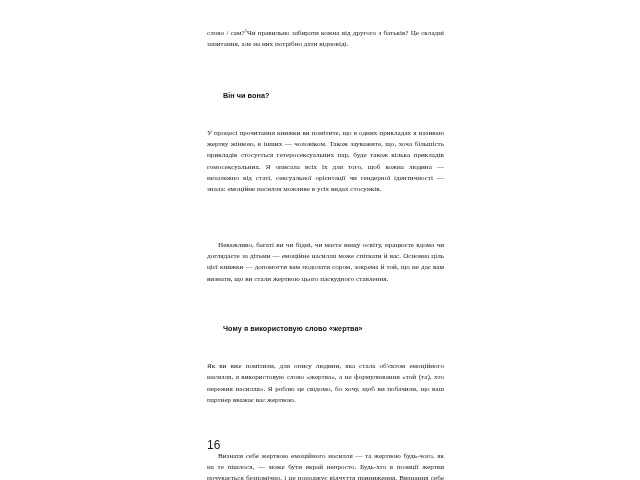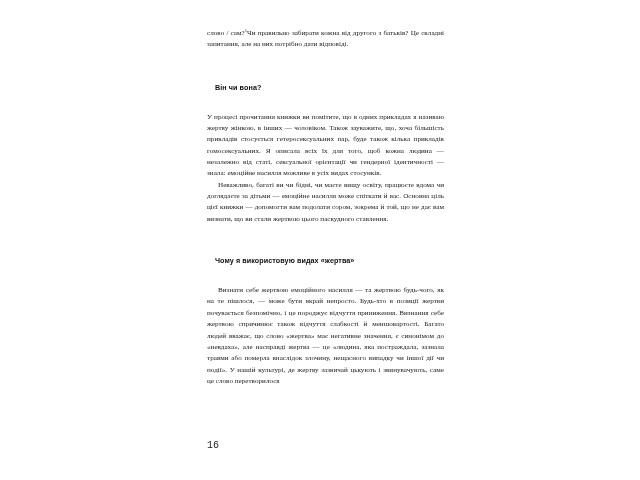--- a/index.html
+++ b/index.html
@@ -36,51 +36,52 @@
     font-size: 7.15px;
     line-height: 11.35px;
     text-align: justify;
     text-justify: inter-word;
     color: #1b1b1b;
     hyphens: manual;
   }
 
   p.body-par.indent {
     text-indent: 11px;
+    margin-top: 44px;
   }
 
   .sup-note {
     font-size: 4.6px;
     vertical-align: super;
     line-height: 0;
   }
 
   h2.section-heading {
-    margin: 8px;
+    margin: 16px;
     font-family: "Liberation Sans", sans-serif;
     font-size: 7.2px;
     font-weight: bold;
     line-height: 11px;
     color: #101010;
     text-align: left;
     letter-spacing: 0.01em;
   }
 
   
   .gap-after-lead   { height: 23px; }
   .gap-after-head1  { height: 11px; }
   .gap-before-head2 { height: 22px; }
   .gap-after-head2  { height: 11px; }
 
   .page-number {
     position: absolute;
     left: 207px;
     top: 441px;
-    font-family: Liberation Mono, monospace;
-    font-size: 10px;
+    font-family: Liberation Sans, sans-serif;
+    font-size: 12px;
     line-height: 9px;
     color: #1b1b1b;
   }
 </style>
 </head>
 <body>
 
 <div class="page">
 
   <div class="text-block">
@@ -92,24 +93,25 @@
     <h2 class="section-heading">Він чи вона?</h2>
 
     <div class="gap-after-head1"></div>
 
     <p class="body-par">У процесі прочитання книжки ви помітите, що в одних прикладах я називаю жертву жінкою, в інших — чоловіком. Також зауважите, що, хоча більшість прикладів стосується гетеросексуальних пар, буде також кілька прикладів гомосексуальних. Я описала всіх їх для того, щоб кожна людина — незалежно від статі, сексуальної орієнтації чи гендерної ідентичності — знала: емоційне насилля можливе в усіх видах стосунків.</p>
 
     <p class="body-par indent">Неважливо, багаті ви чи бідні, чи маєте вищу освіту, працюєте вдома чи доглядаєте за дітьми — емоційне насилля може спіткати й вас. Основна ціль цієї книжки — допомогти вам подолати сором, зокрема й той, що не дає вам визнати, що ви стали жертвою цього паскудного ставлення.</p>
 
     <div class="gap-before-head2"></div>
 
-    <h2 class="section-heading">Чому я використовую видах «жертва»</h2>
+    <h2 class="section-heading">Чому я використовую слово «жертва»</h2>
 
     <div class="gap-after-head2"></div>
 
+    <p class="body-par">Як ви вже помітили, для опису людини, яка стала об'єктом емоційного насилля, я використовую слово «жертва», а не формулювання «той (та), хто пережив насилля». Я роблю це свідомо, бо хочу, щоб ви побачили, що ваш партнер вважає вас жертвою.</p>
 
     <p class="body-par indent">Визнати себе жертвою емоційного насилля — та жертвою будь-чого, як на те пішлося, — може бути вкрай непросто. Будь-хто в позиції жертви почувається безпомічно, і це породжує відчуття приниження. Визнання себе жертвою спричинює також відчуття слабкості й меншовартості. Багато людей вважає, що слово «жертва» має негативне значення, є синонімом до «невдаха», але насправді жертва — це «людина, яка постраждала, зазнала травми або померла внаслідок злочину, нещасного випадку чи іншої дії чи події». У нашій культурі, де жертву зазвичай цькують і звинувачують, саме це слово перетворилося</p>
 
   </div>
 
   <div class="page-number">16</div>
 
 </div>
 
 </body></html>

